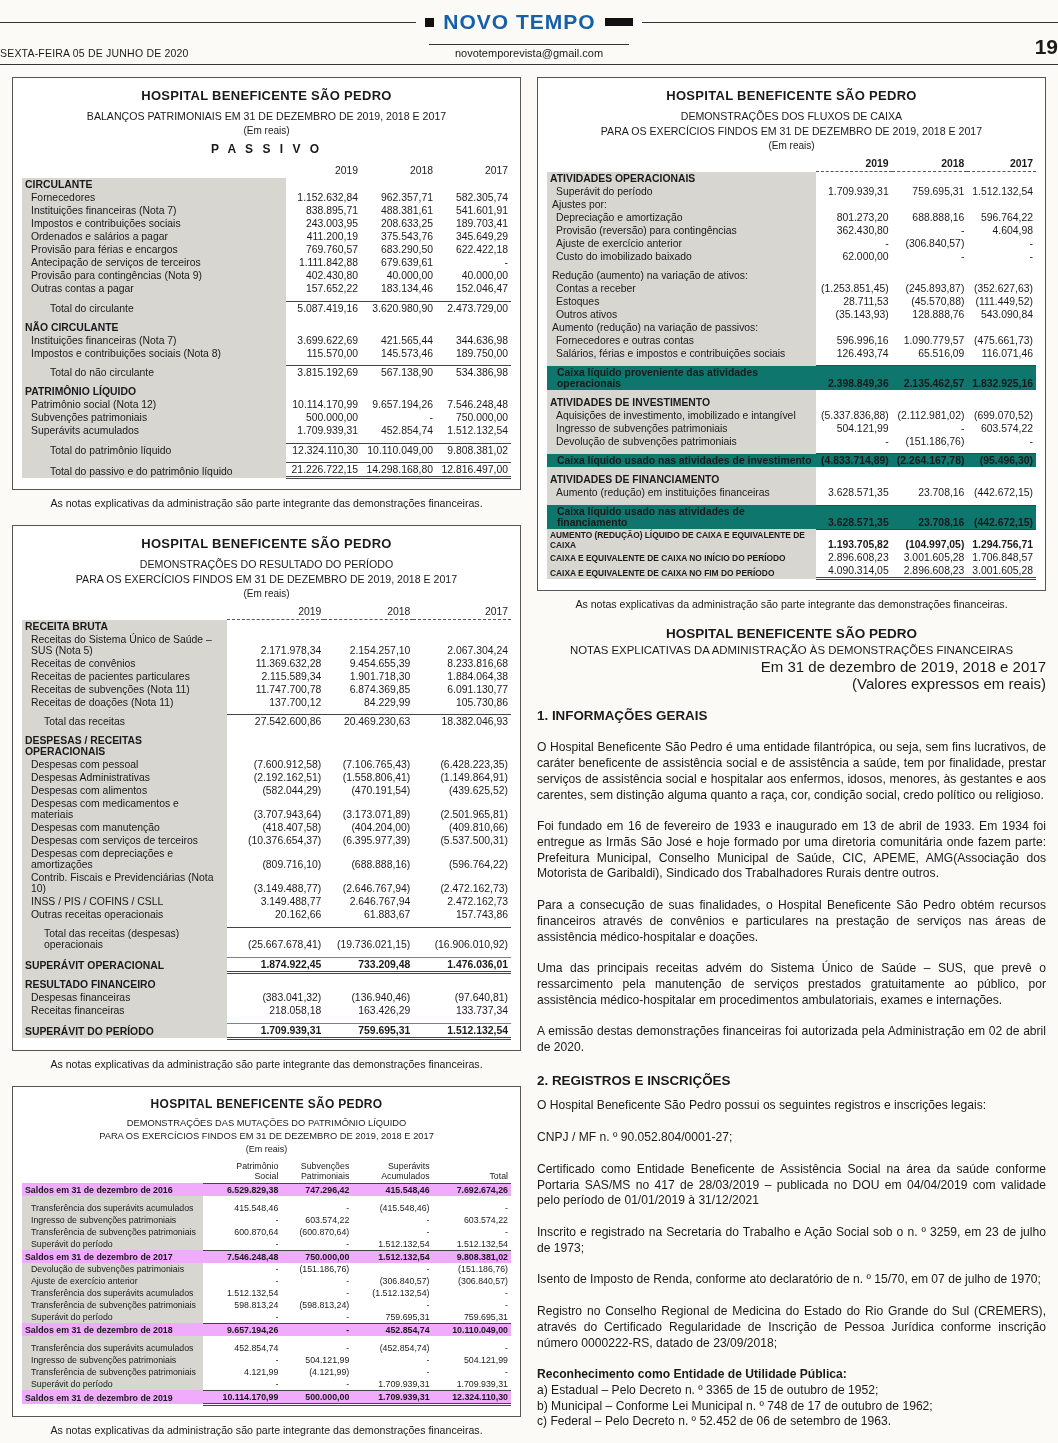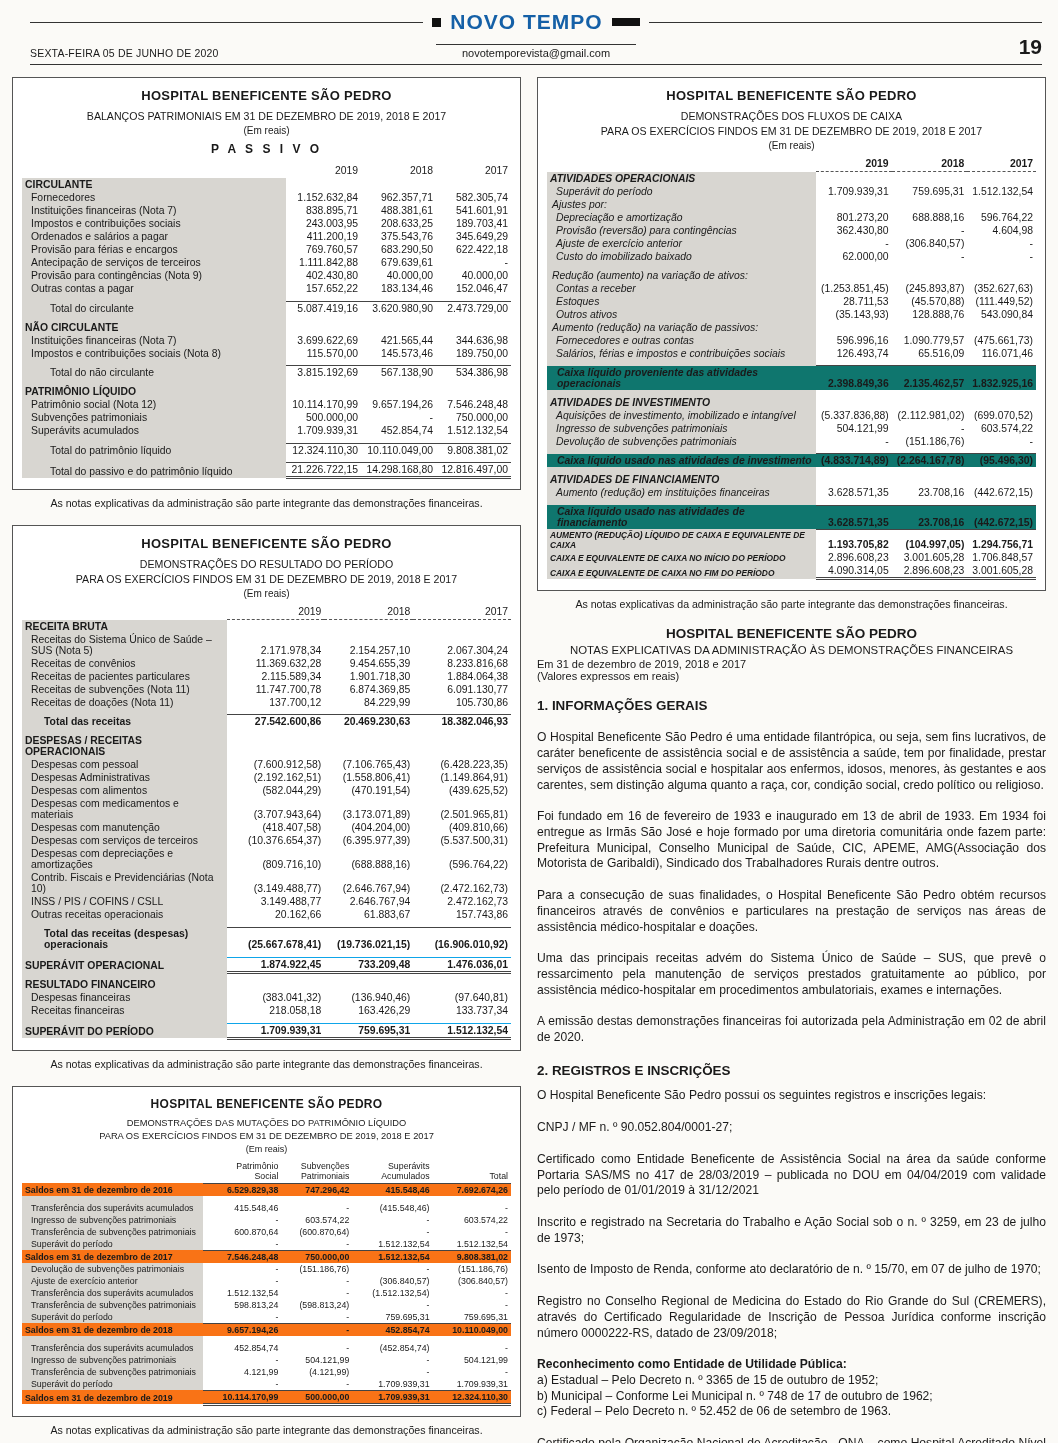--- a/index.html
+++ b/index.html
@@ -3,21 +3,21 @@
 <meta charset="utf-8">
 <style>
   * { box-sizing: border-box; }
   html,body { margin:0; padding:0; }
   body {
     width:1058px; height:1443px; overflow:hidden;
     background:#fbfaf7; color:#1a1a1a;
     font-family:"Liberation Sans", sans-serif;
   }
   
-  .page-header { padding:10px 16px 0;margin-left:14px; }
+  .page-header { padding:10px 0 0; }
   .mast-row { display:flex; align-items:center; gap:9px; }
   .hline { flex:1; height:1px; background:#333; }
   .sq { width:9px; height:9px; background:#111; flex:0 0 auto; }
   .bar { width:28px; height:8px; background:#111; flex:0 0 auto; }
   .mast-title { color:#1560a7; font-weight:bold; font-size:21px; letter-spacing:1px; white-space:nowrap; }
   .header-row2 { display:grid; grid-template-columns:1fr auto 1fr; align-items:end;
     border-bottom:1px solid #333; padding:1px 0 5px; }
   .header-date { font-size:10.5px; justify-self:start; letter-spacing:.2px; }
   .mast-email { font-size:11px; text-align:center; border-top:1px solid #333; padding:2px 26px 0; }
   .header-pageno { font-size:21px; font-weight:bold; justify-self:end; }
@@ -38,51 +38,51 @@
   
   .fin-table { width:100%; border-collapse:collapse; font-size:10.4px; }
   .fin-table th, .fin-table td { padding:1px 3px; vertical-align:bottom; }
   .fin-table thead th { font-weight:normal; padding-bottom:2px; }
   .fin-table thead th.boldcol { font-weight:bold; }
   .fin-table thead th.dash { border-bottom:1px dashed #555; }
   .c-label { text-align:left; background:#d8d6d1; }
   thead .c-label { background:transparent; }
   .c-num { text-align:right; white-space:nowrap; }
   .t-bs .c-label, .t-dre .c-label { width:54%; }
-  .t-cf .c-label { width:55%;font-style:italic; }
+  .t-cf .c-label { width:55%; }
   .t-mut { font-size:8.8px; }
   .t-mut .c-label { width:37%; }
   .t-mut thead th { white-space:pre-line; text-align:right; line-height:1.15; }
   .r-sect .c-label { font-weight:bold; }
   .r-item .c-label { padding-left:9px; }
   .r-sub .c-label { padding-left:5px; }
   .r-blank td { height:6px; font-size:2px; padding:0; }
   .r-total .c-label, .r-totaldouble .c-label { padding-left:28px; }
   .r-total .c-num { border-top:1px solid #444;margin-top:44px; }
   .r-totaldouble .c-num { border-top:1px solid #444; border-bottom:3px double #444; }
-  .r-totalbold td { font-weight:bold; }
+  .r-totalbold td { font-weight:normal; }
   .r-totalbold .c-label { padding-left:22px; }
   .r-totalbold .c-num { border-top:1px solid #444; }
   .r-grand td { font-weight:bold; }
   .r-grand .c-num { border-top:1px solid #0ea5e9; border-bottom:3px double #444;padding-left:34px; }
   .r-graytotal td { font-weight:bold; background:#0f766e; }
   .r-graytotal .c-label { padding-left:10px; }
   .r-graytotal .c-num { border-top:1px solid #444; }
-  .r-saldo td, .r-saldogrand td { font-weight:bold; background:#f97316; }
+  .r-saldo td, .r-saldogrand td { font-weight:bold; background:#f0abfc; }
   .r-saldo .c-num { border-top:1px solid #444; }
   .r-saldogrand .c-num { border-top:1px solid #444; border-bottom:3px double #444; }
   .r-caps td { font-weight:bold; }
   .r-caps .c-label, .r-capsitem .c-label, .r-capsgrand .c-label { font-size:8.4px; font-weight:bold; }
   .r-caps .c-num { border-top:1px solid #444; }
   .r-capsgrand .c-num { border-bottom:3px double #444; }
   
   .notes-header { margin:6px 0 4px; }
   .notes-title { text-align:center; font-weight:bold; font-size:13.5px; margin-bottom:3px; }
   .notes-sub { text-align:center; font-size:11.4px; margin-bottom:2px; }
-  .notes-line { text-align:left; font-size:11px; }
+  .notes-line { text-align:right; font-size:15px; }
   .notes-body { font-size:12.1px; line-height:1.3; }
   .nb-h { font-weight:bold; font-size:13.4px; margin:15px 0 9px; }
   .nb-p { margin:16px 0; text-align:justify; }
   .nb-pb { margin:9px 0 0; font-weight:bold; text-align:justify; }
   .nb-li { margin:0; text-align:justify; }
 </style>
 </head>
 <body>
 
 <header class="page-header">

